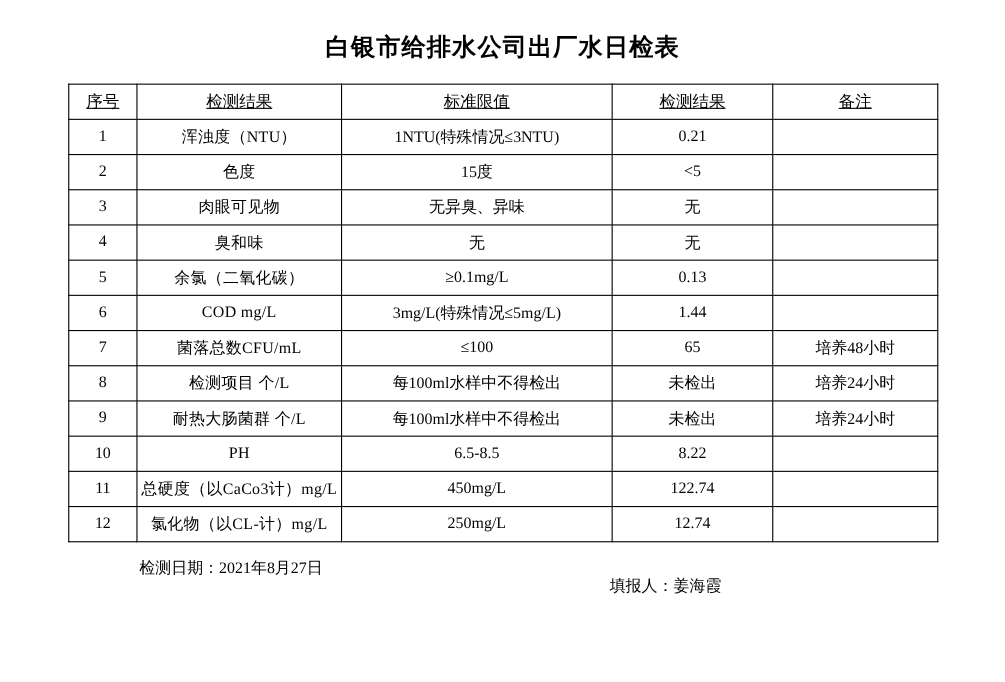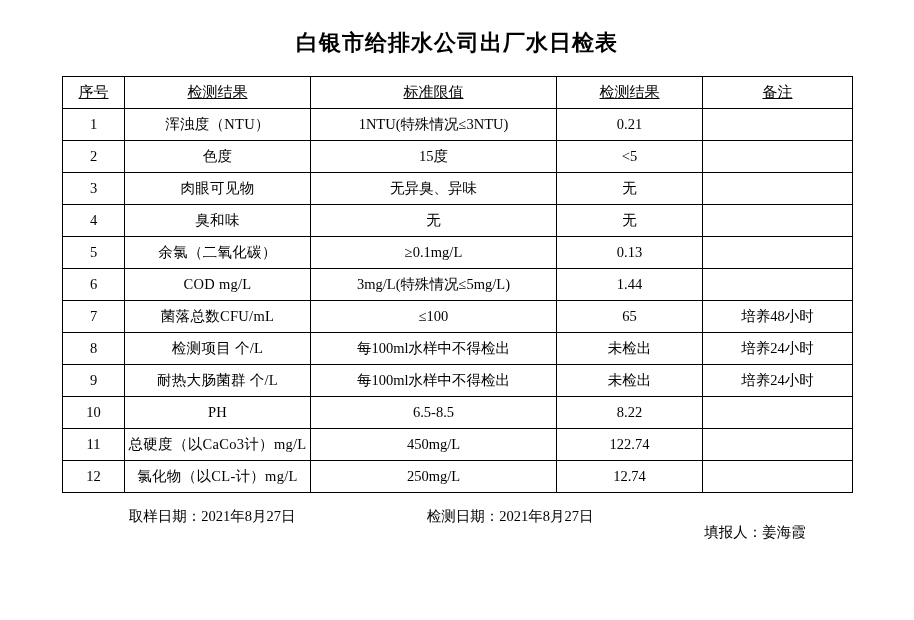--- a/index.html
+++ b/index.html
@@ -177,23 +177,20 @@
           <td class="cell-item">氯化物（以CL-计）mg/L</td>
           <td>250mg/L</td>
           <td>12.74</td>
           <td></td>
         </tr>
       </tbody>
     </table>
   </div>
 
   <div class="footer">
-    <div class="f-sample nowrap">
-      <span class="lbl">取样日期：</span><span class="val">2021年8月27日</span>
-    </div>
     <div class="f-test nowrap">
       <span class="lbl">检测日期：</span><span class="val">2021年8月27日</span>
     </div>
     <div class="f-filler nowrap">
       <span class="lbl">填报人：</span><span class="val">姜海霞</span>
     </div>
   </div>
 
 </div>
 

